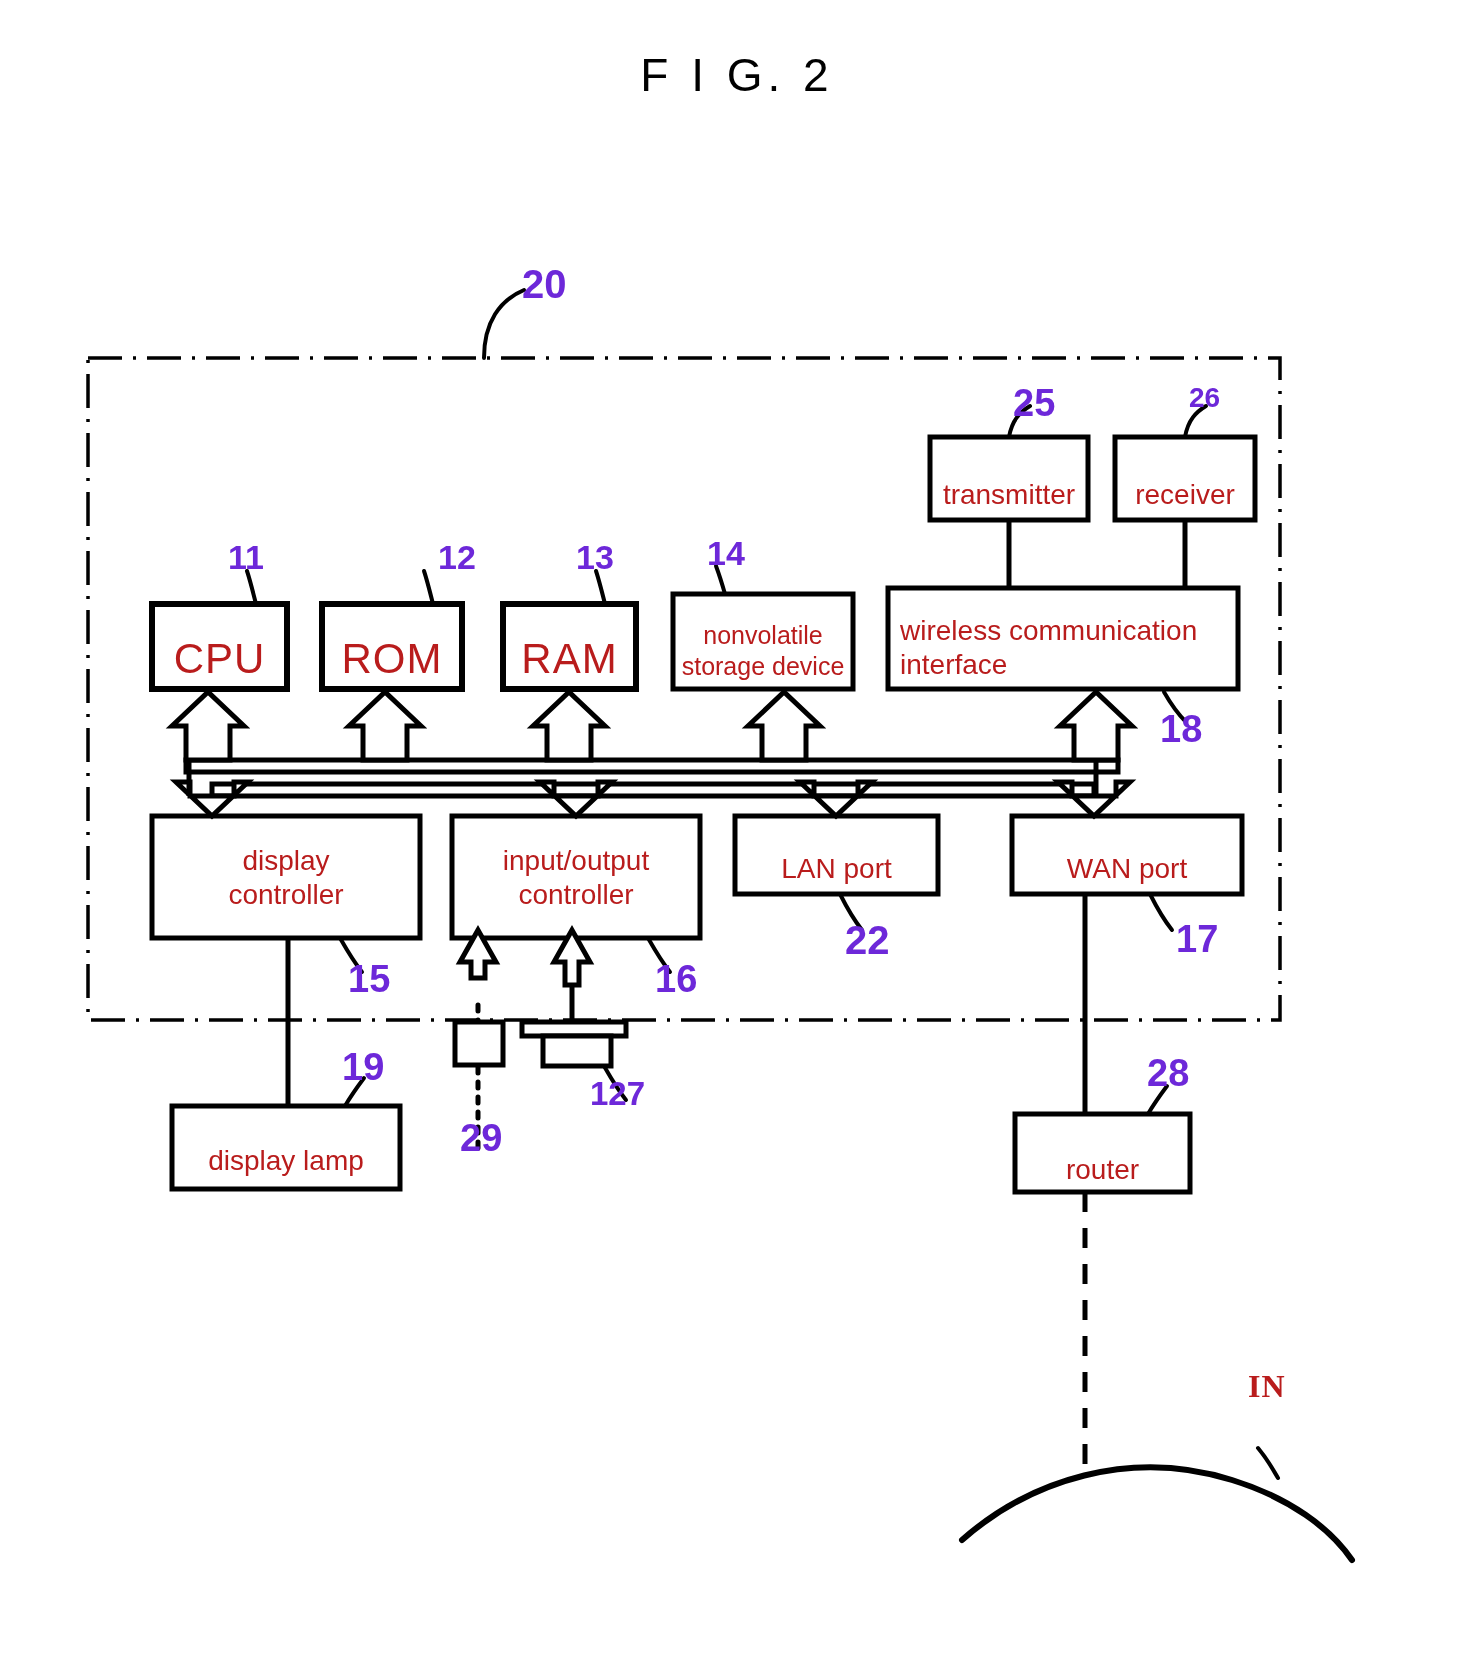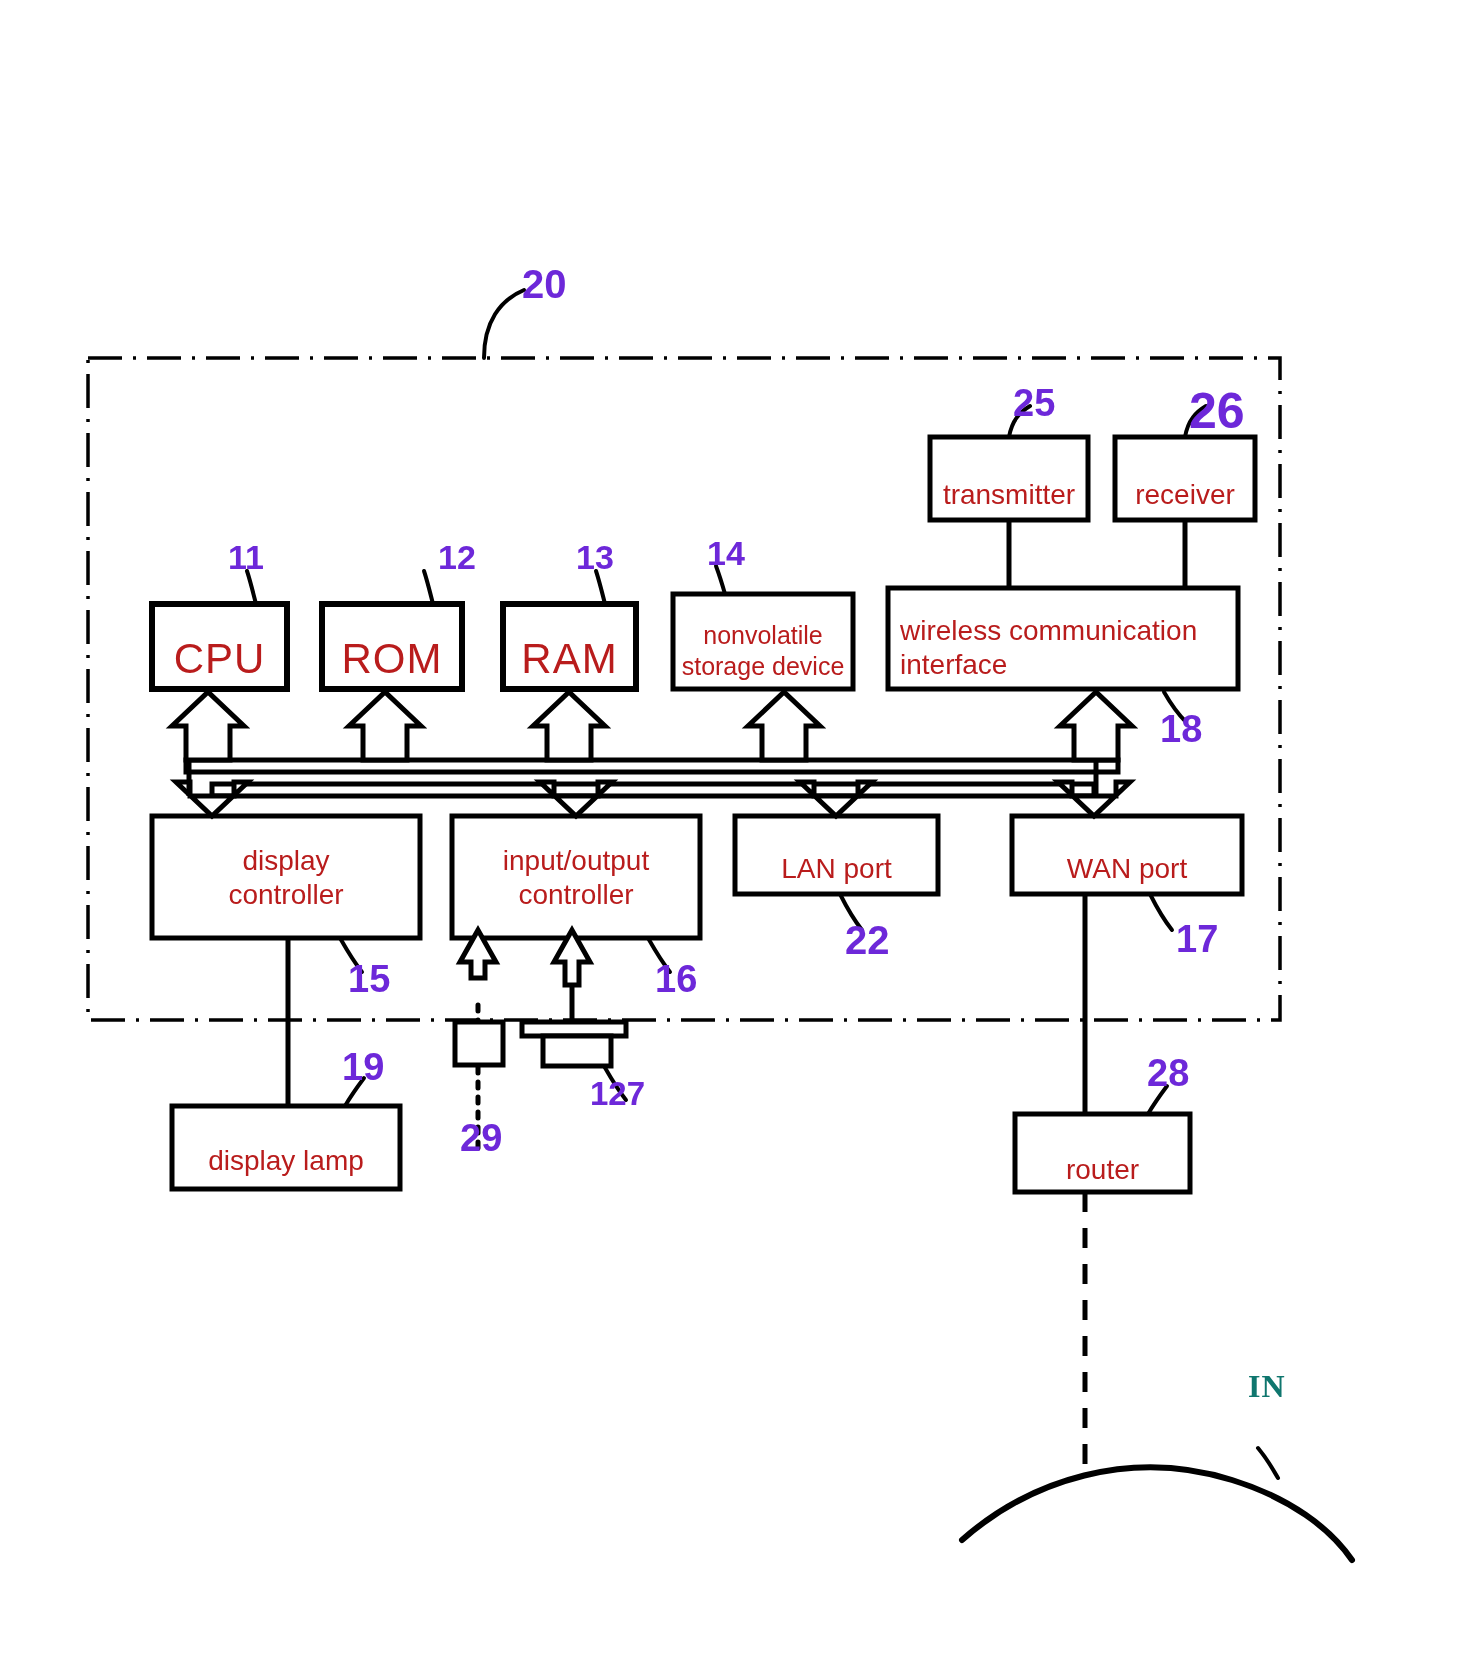--- a/index.html
+++ b/index.html
@@ -63,29 +63,30 @@
     font-size: 28px;
   }
   .sm-label {
     font-size: 25px;
   }
   .in-label {
     position: absolute;
     font-family: "Liberation Serif", serif;
     font-weight: bold;
     font-size: 32px;
-    color: #0f766e;
+    color: #b91c1c;
     letter-spacing: 1px;
   }
 </style>
 </head>
 <body>
 
 <div id="figure-root">
 
+  <div class="fig-title">F I G. 2</div>
 
   <svg id="fig-svg" viewBox="0 0 1474 1672">
 
     <rect x="88" y="358" width="1192" height="662" fill="none" stroke="#000" stroke-width="3.5" stroke-dasharray="34 11 3 11"></rect>
 
     <path d="M 484,358 C 484,322 500,300 524,290" fill="none" stroke="#000" stroke-width="4" stroke-linecap="round"></path>
 
     <rect x="930" y="437" width="158" height="83" fill="#fff" stroke="#000" stroke-width="5"></rect>
     <rect x="1115" y="437" width="140" height="83" fill="#fff" stroke="#000" stroke-width="5"></rect>
 
@@ -194,21 +195,21 @@
   <div class="blk-label med-label" style="left:1015px; top:1139px; width:175px;">router</div>
 
   <div class="ref-num" style="left:522px; top:262px; font-size:40px;">20</div>
 
   <div class="ref-num" style="left:228px; top:538px;">11</div>
   <div class="ref-num" style="left:404px; top:538px;margin-left:34px;">12</div>
   <div class="ref-num" style="left:576px; top:538px;">13</div>
   <div class="ref-num" style="left:707px; top:534px;">14</div>
 
   <div class="ref-num" style="left:1013px; top:382px; font-size:38px;">25</div>
-  <div class="ref-num" style="left:1189px; top:382px; font-size:50px;">26</div>
+  <div class="ref-num" style="left:1189px; top:382px; font-size:28px;">26</div>
 
   <div class="ref-num" style="left:1160px; top:708px; font-size:38px;">18</div>
 
   <div class="ref-num" style="left:348px; top:958px; font-size:38px;">15</div>
   <div class="ref-num" style="left:655px; top:958px; font-size:38px;">16</div>
   <div class="ref-num" style="left:845px; top:918px; font-size:40px;">22</div>
   <div class="ref-num" style="left:1155px; top:918px; font-size:38px;margin-left:21px;">17</div>
 
   <div class="ref-num" style="left:342px; top:1046px; font-size:38px;">19</div>
   <div class="ref-num" style="left:460px; top:1117px; font-size:38px;">29</div>

